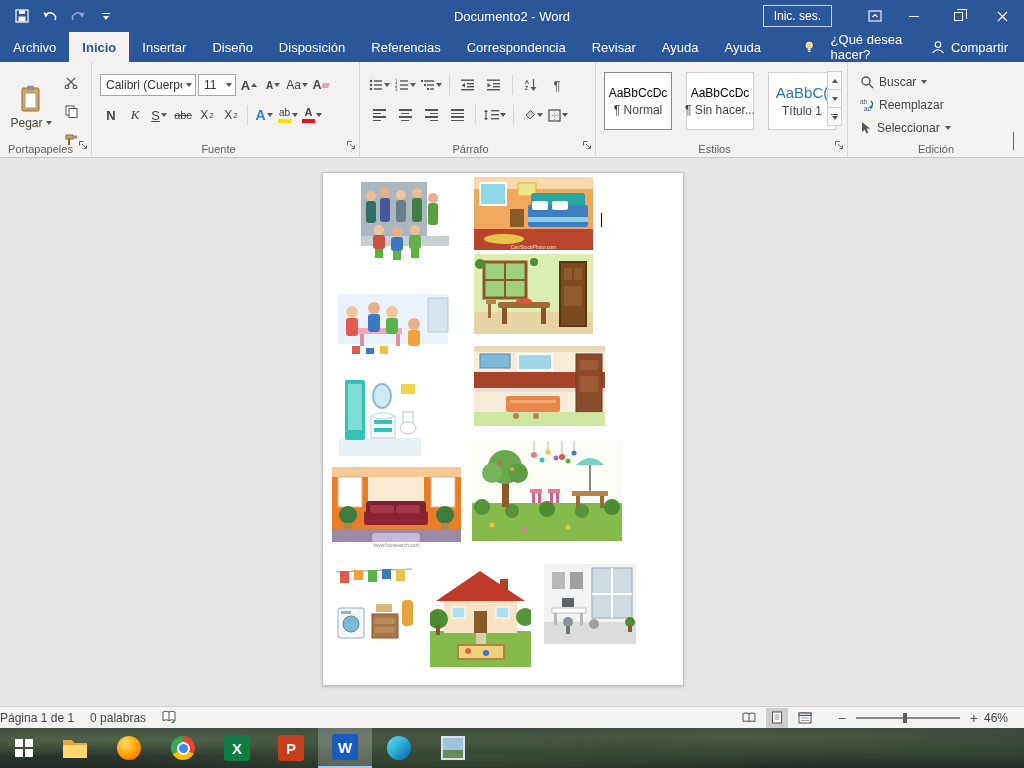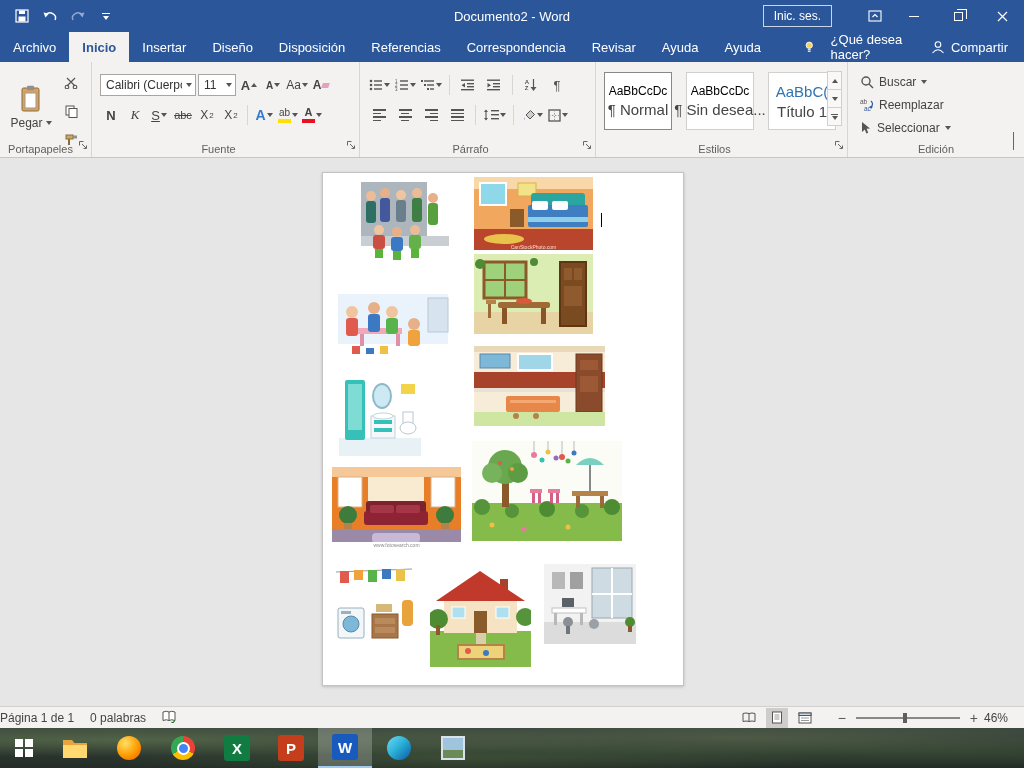--- a/index.html
+++ b/index.html
@@ -41,21 +41,21 @@
   .clip-col { position:absolute; left:60px; top:10px; display:flex; flex-direction:column; gap:6px; }
   .colorbar { display:flex; flex-direction:column; align-items:center; line-height:1; }
   .colorbar .bar { width:13px; height:4px; margin-top:1px; }
   .lines { display:flex; flex-direction:column; gap:2px; }
   .lines span { height:1.5px; background:#555; display:block; }
   .al-l { align-items:flex-start; } .al-c { align-items:center; } .al-r { align-items:flex-end; }
   .stylecard { width:68px; height:58px; border:1px solid #d2d0ce; background:#fff; margin-right:14px; display:flex; flex-direction:column; align-items:center; justify-content:center; gap:3px; cursor:default; }
   .stylecard.sel { border-color:#8a8886; }
   .stylecard .prev { font-size:12px; color:#000; white-space:nowrap; }
   .stylecard .prev.h1 { color:#2e74b5; font-size:15px; }
-  .stylecard .nm { font-size:15px; color:#444; white-space:nowrap; }
+  .stylecard .nm { font-size:12px; color:#444; white-space:nowrap; }
   .sg-scroll { position:absolute; right:5px; top:10px; width:15px; display:flex; flex-direction:column; }
   .sg-cell { width:15px; height:19px; border:1px solid #d2d0ce; background:#f9f8f7; display:flex; align-items:center; justify-content:center; margin-top:-1px; }
   .tri-up { width:0;height:0;border-left:3px solid transparent;border-right:3px solid transparent;border-bottom:4px solid #555; }
   .morebar { width:7px; border-top:1.5px solid #555; padding-top:1px; display:flex; justify-content:center; }
   .ed-row { display:flex; align-items:center; gap:5px; font-size:12px; color:#444; height:20px; cursor:default; }
   .chev-up { width:7px; height:7px; border-left:1.5px solid #666; border-top:1.5px solid #666; transform:rotate(45deg); }
 
   
   .docarea { position:absolute; top:159px; left:0; right:0; height:547px; background:#e6e6e6; }
   .page { position:absolute; left:322px; top:13px; width:362px; height:514px; background:#fff; border:1px solid #c5c3c1; box-shadow:0 1px 3px rgba(0,0,0,.18); }
@@ -444,21 +444,21 @@
     </div>
 
     <div class="rgroup" style="width:252px;">
       <div style="position:absolute;top:10px;left:8px;display:flex;">
         <div class="stylecard sel">
           <span class="prev">AaBbCcDc</span>
           <span class="nm">¶ Normal</span>
         </div>
         <div class="stylecard">
           <span class="prev">AaBbCcDc</span>
-          <span class="nm">¶ Sin desea...</span>
+          <span class="nm">¶ Sin hacer...</span>
         </div>
         <div class="stylecard">
           <span class="prev h1">AaBbC(</span>
           <span class="nm">Título 1</span>
         </div>
       </div>
       <div class="sg-scroll">
         <div class="sg-cell">
             <span class="tri-up"></span>
           </div>

